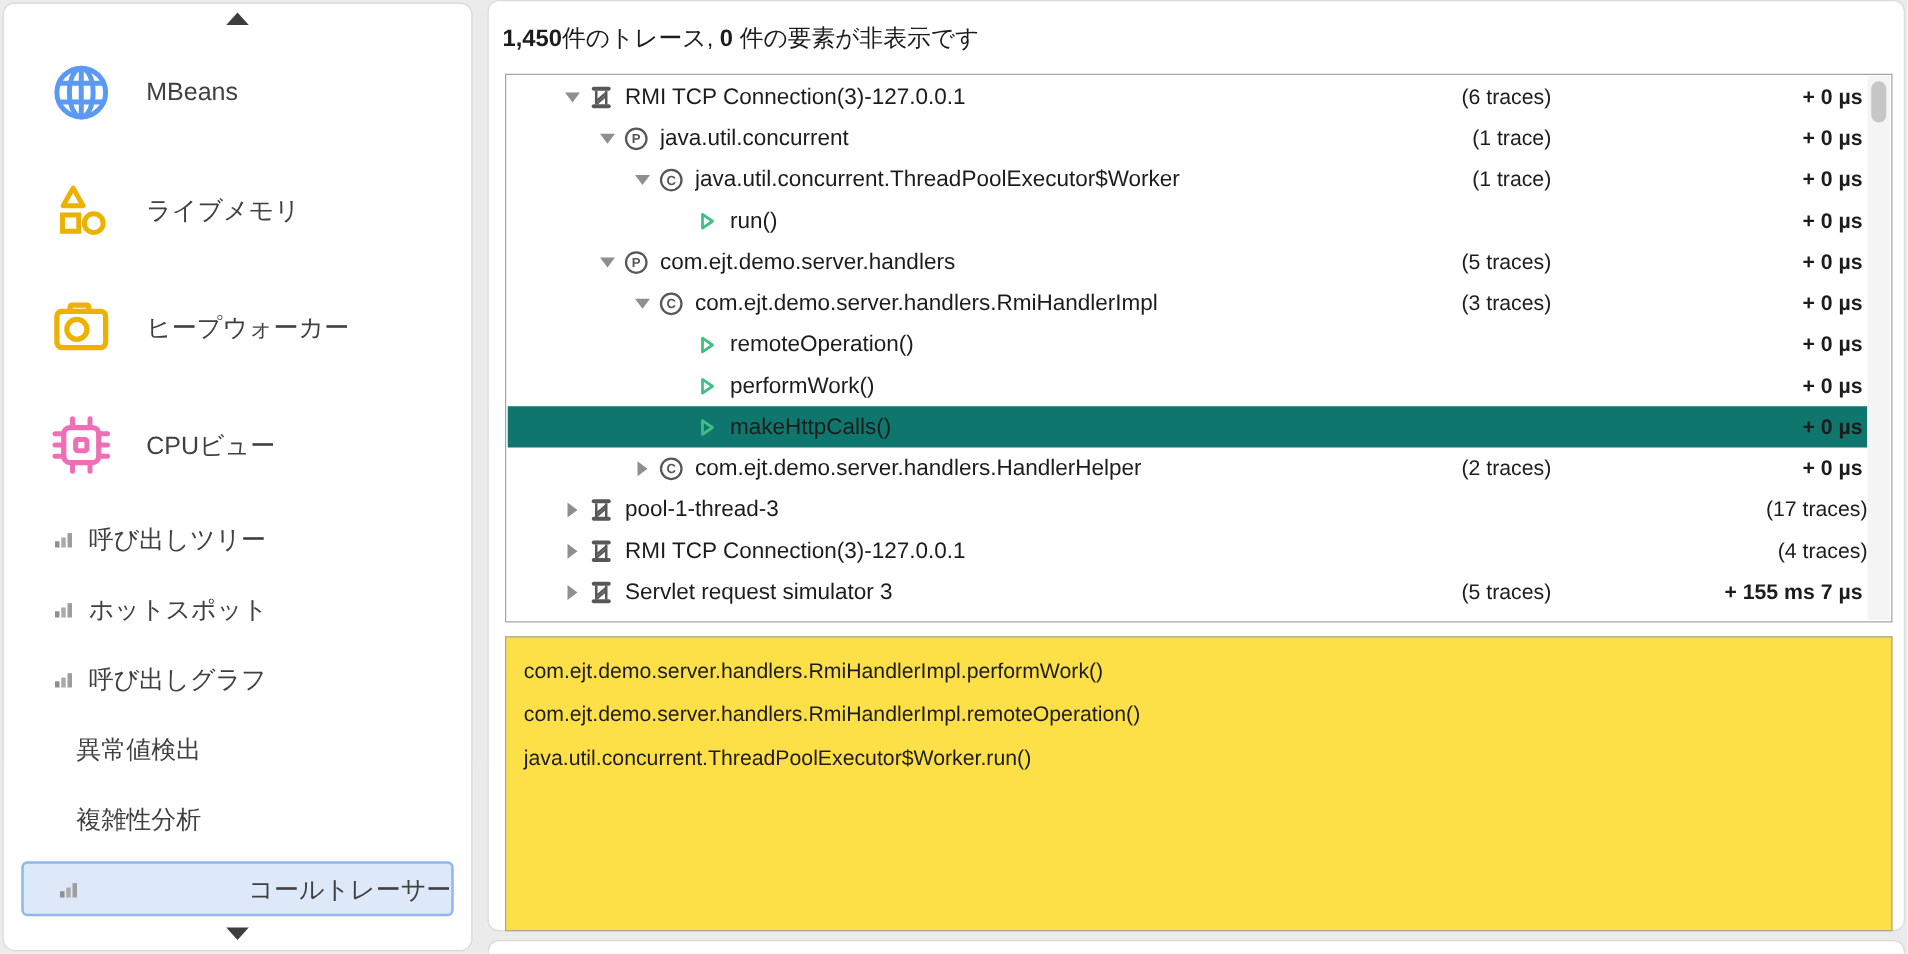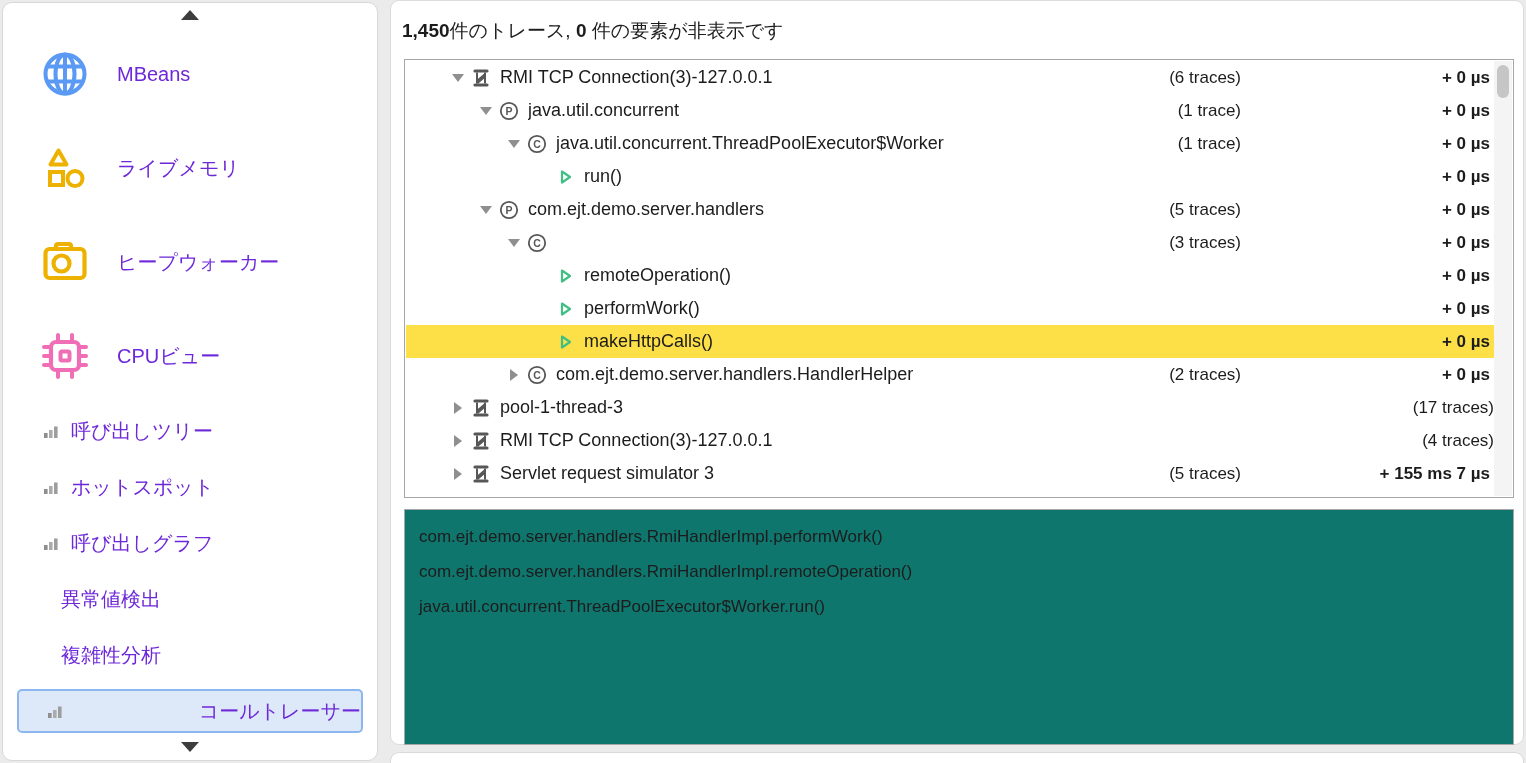--- a/index.html
+++ b/index.html
@@ -18,53 +18,53 @@
   .scroll-arrow { position:absolute; left:50%; transform:translateX(-50%); width:0; height:0; cursor:pointer; }
   .scroll-arrow.up { top:7px; border-left:9px solid transparent; border-right:9px solid transparent; border-bottom:10px solid #3d3d3d; }
   .scroll-arrow.down { bottom:8px; border-left:9px solid transparent; border-right:9px solid transparent; border-top:10px solid #3d3d3d; }
   .side-items { position:absolute; top:24px; left:0; right:0; }
   .side-item { display:flex; align-items:center; cursor:pointer; }
   .side-item.large { height:94px; padding-left:38px; }
   .side-item.large .ic { width:48px; height:48px; margin-right:28px; flex:0 0 auto; }
   .side-item.small { height:56px; padding-left:40px; }
   .side-item.small .ic { width:16px; height:16px; margin-right:12px; flex:0 0 auto; }
   .side-item.small.noicon { padding-left:58px; }
-  .side-item .lbl { font-size:20px; color:#6d28d9; white-space:nowrap; }
+  .side-item .lbl { font-size:20px; color:#404040; white-space:nowrap; }
   .side-item.selected {
     height:44px; margin:6px 14px 6px 14px; padding-left:28px;
     background:#dde9f9; border:2px solid #8cb8ef; border-radius:5px;justify-content:space-between;
   }
   
   .main {
     position:absolute; left:390px; top:0; width:1134px; height:745px;
     background:#ffffff; border:1px solid #dcdcdc; border-radius:9px;
   }
   .hdr { position:absolute; top:17px; left:11px; font-size:19px; white-space:nowrap; }
   .hdr b { font-weight:700; }
   
   .tree-panel {
     position:absolute; left:13px; top:58px; width:1110px; height:439px;
     border:1px solid #a6a6a6; background:#fff; overflow:hidden;
   }
   .rows { position:absolute; left:1px; top:1px; right:19px; bottom:1px; overflow:hidden; }
   .row { display:flex; align-items:center; height:33px; font-size:18px; white-space:nowrap;padding-left:31px; }
-  .row.selected { background:#fde047; }
+  .row.selected { background:#0f766e; }
   .row .expander { width:26px; height:20px; display:flex; align-items:center; justify-content:center; flex:0 0 auto; cursor:pointer; }
   .tri-open { width:0; height:0; border-left:6px solid transparent; border-right:6px solid transparent; border-top:8px solid #8f8f8f; }
   .tri-closed { width:0; height:0; border-top:6px solid transparent; border-bottom:6px solid transparent; border-left:8px solid #8f8f8f; }
   .row .ric { width:20px; height:20px; flex:0 0 auto; }
   .row .lbl { margin-left:9px; overflow:hidden; }
   .row .traces { margin-left:auto; font-size:17px; flex:0 0 auto; }
   .row .time { width:249px; margin-right:4px; text-align:right; font-weight:700; font-size:17px; flex:0 0 auto; }
   .vscroll { position:absolute; top:1px; right:1px; bottom:1px; width:18px; background:#f4f4f4; }
   .vscroll .thumb { position:absolute; top:4px; left:3px; width:12px; height:33px; border-radius:6px; background:#c6c6c6; }
   
   .details {
     position:absolute; left:13px; top:508px; width:1110px; height:236px;
-    border:1px solid #a6a6a6; background:#0f766e; padding:9px 14px; overflow:hidden;
+    border:1px solid #a6a6a6; background:#fde047; padding:9px 14px; overflow:hidden;
   }
   .details .line { font-size:17px; line-height:35px; white-space:nowrap; }
   
   .bottom-strip {
     position:absolute; left:390px; top:752px; width:1134px; height:13px;
     background:#ffffff; border:1px solid #d9d9d9; border-bottom:none;
     border-radius:9px 9px 0 0;
   }
 </style>
 </head>
@@ -231,20 +231,21 @@
         </div>
         <div class="row">
           <span style="flex: 0 0 64px;"></span>
           <span class="expander">
             <span class="tri-open"></span>
           </span>
           <span class="ric"><svg viewBox="0 0 20 20" width="20" height="20">
               <circle cx="10" cy="10" r="8.2" fill="none" stroke="#575757" stroke-width="1.8"></circle>
               <text x="10" y="13.8" font-size="10.5" font-weight="bold" fill="#575757" text-anchor="middle" font-family="Liberation Sans, sans-serif">C</text>
             </svg></span>
+          <span class="lbl">com.ejt.demo.server.handlers.RmiHandlerImpl</span>
           <span class="traces">(3 traces)</span>
           <span class="time">+ 0 µs</span>
         </div>
         <div class="row">
           <span style="flex: 0 0 92px;"></span>
           <span class="expander"></span>
           <span class="ric"><svg viewBox="0 0 20 20" width="20" height="20">
               <path d="M7 4.5 L15 10 L7 15.5 Z" fill="none" stroke="#3fbf83" stroke-width="2.2" stroke-linejoin="round"></path>
             </svg></span>
           <span class="lbl">remoteOperation()</span>

